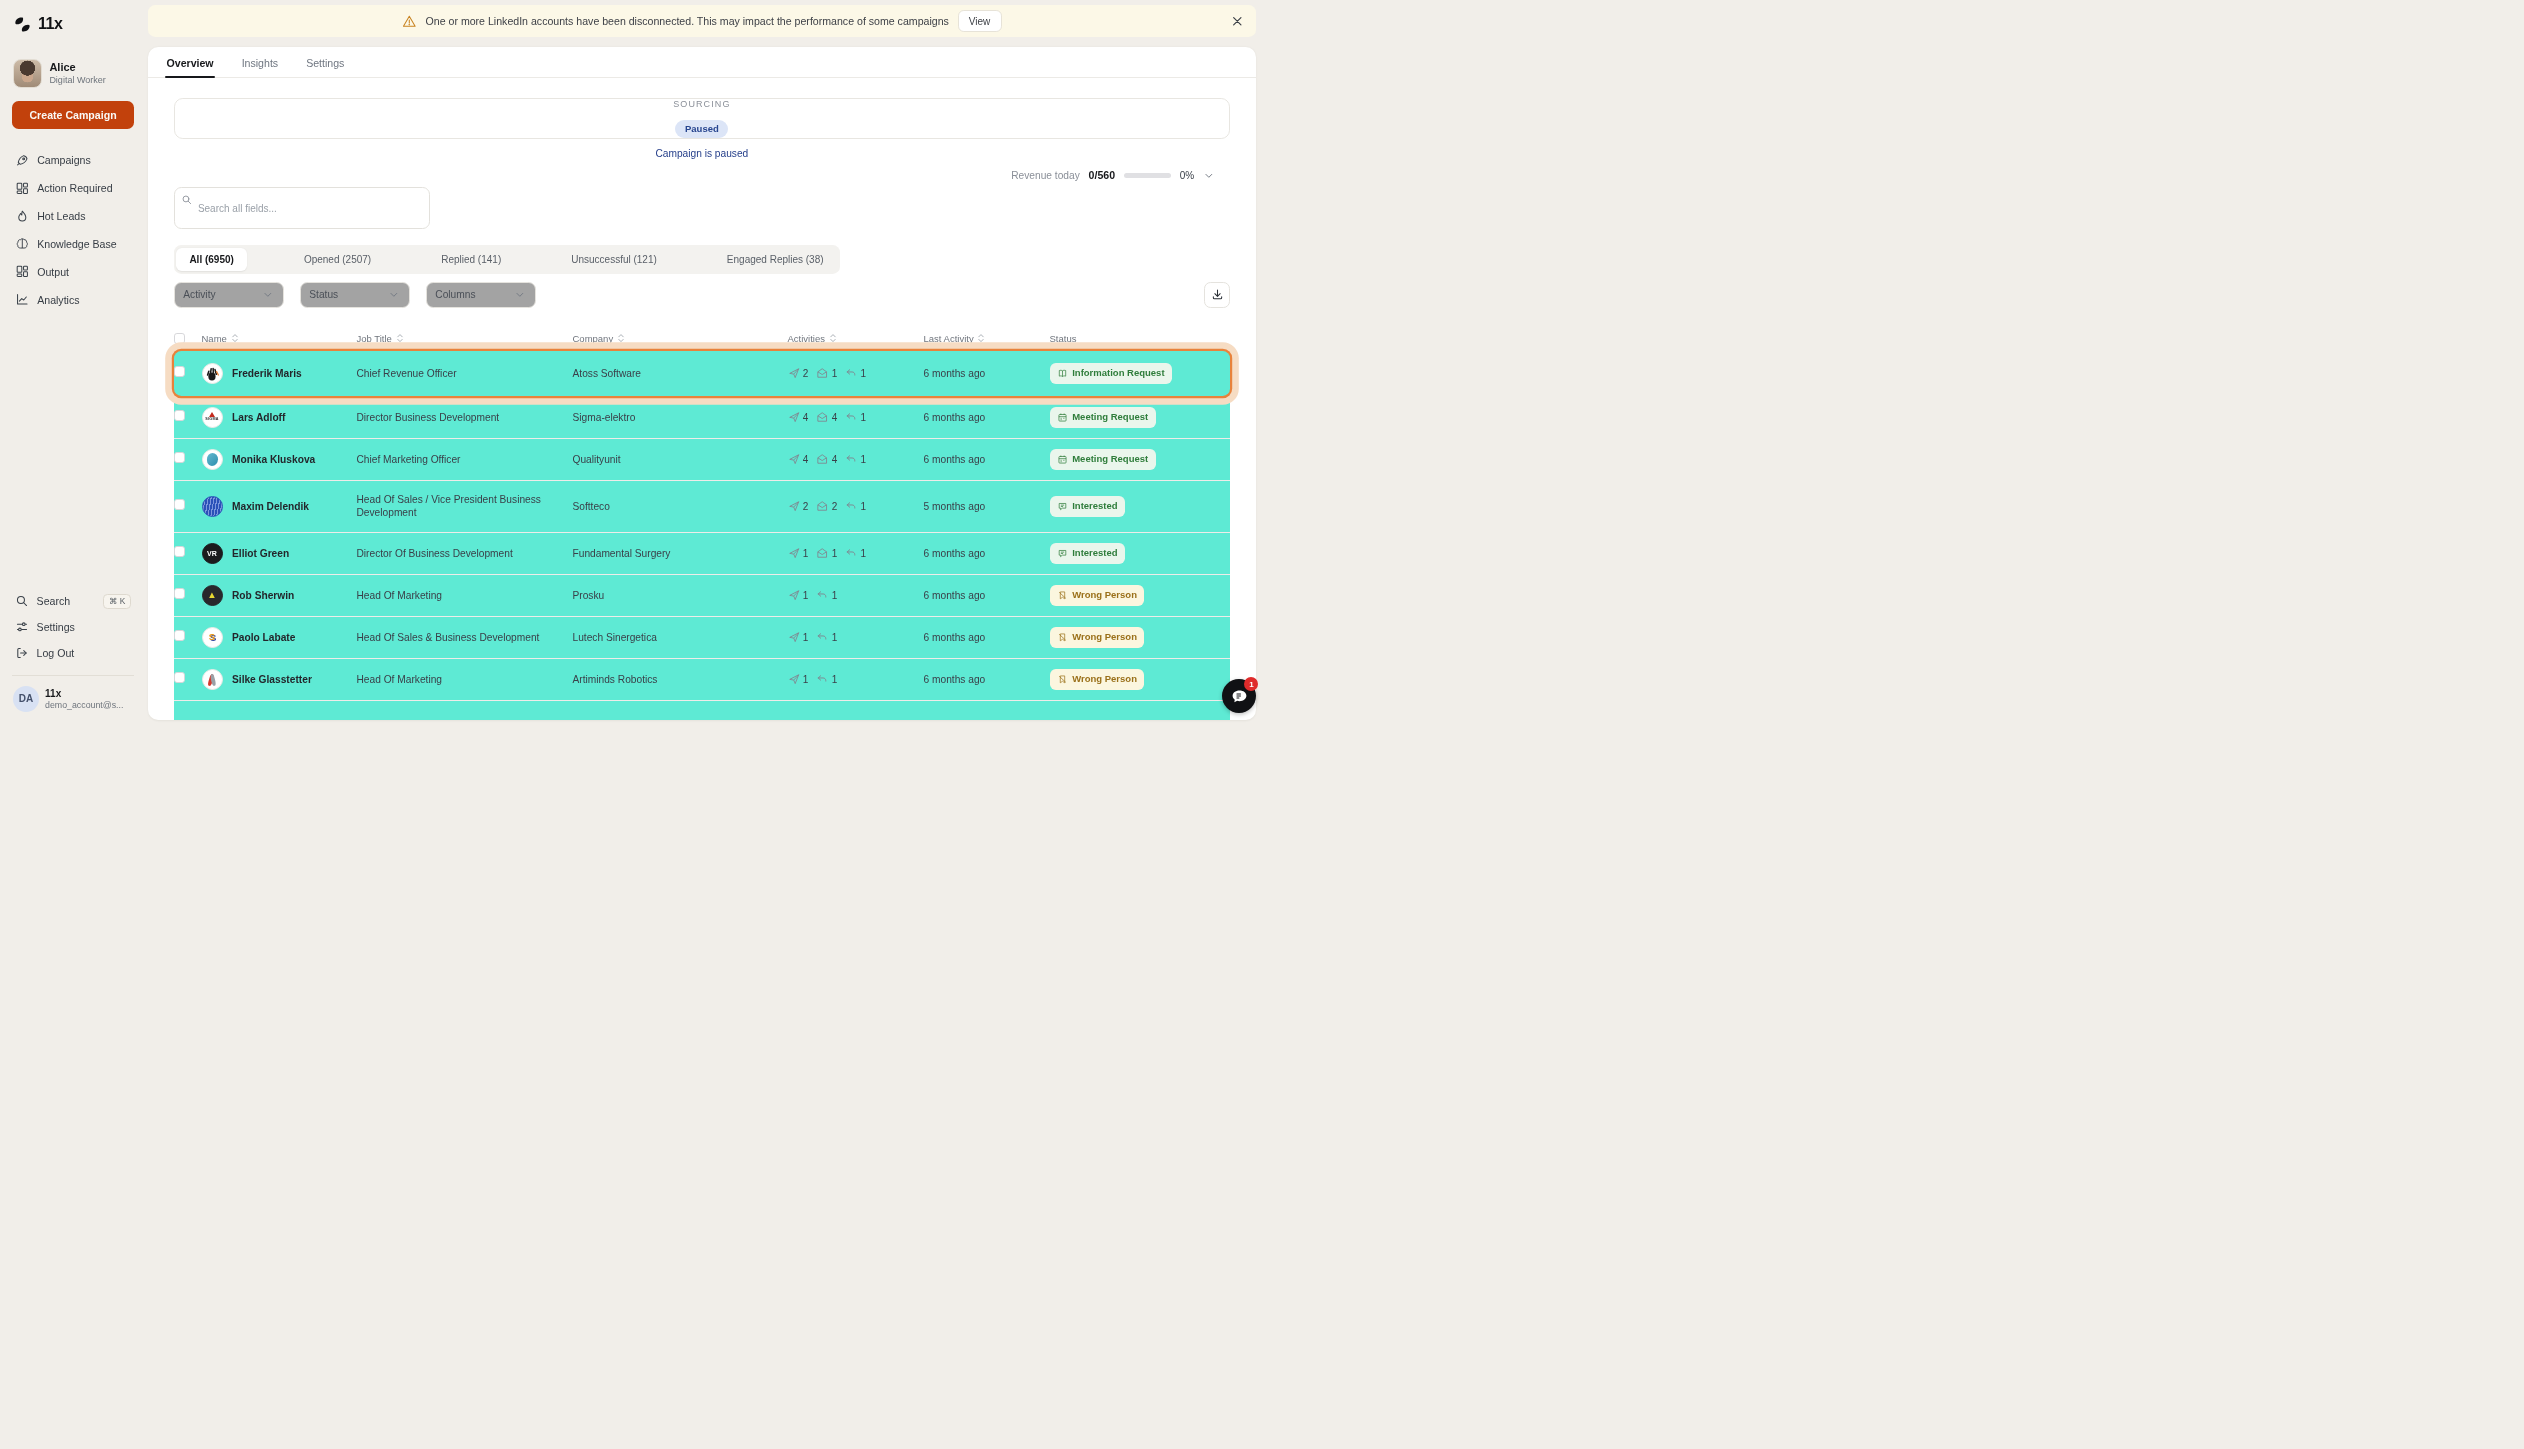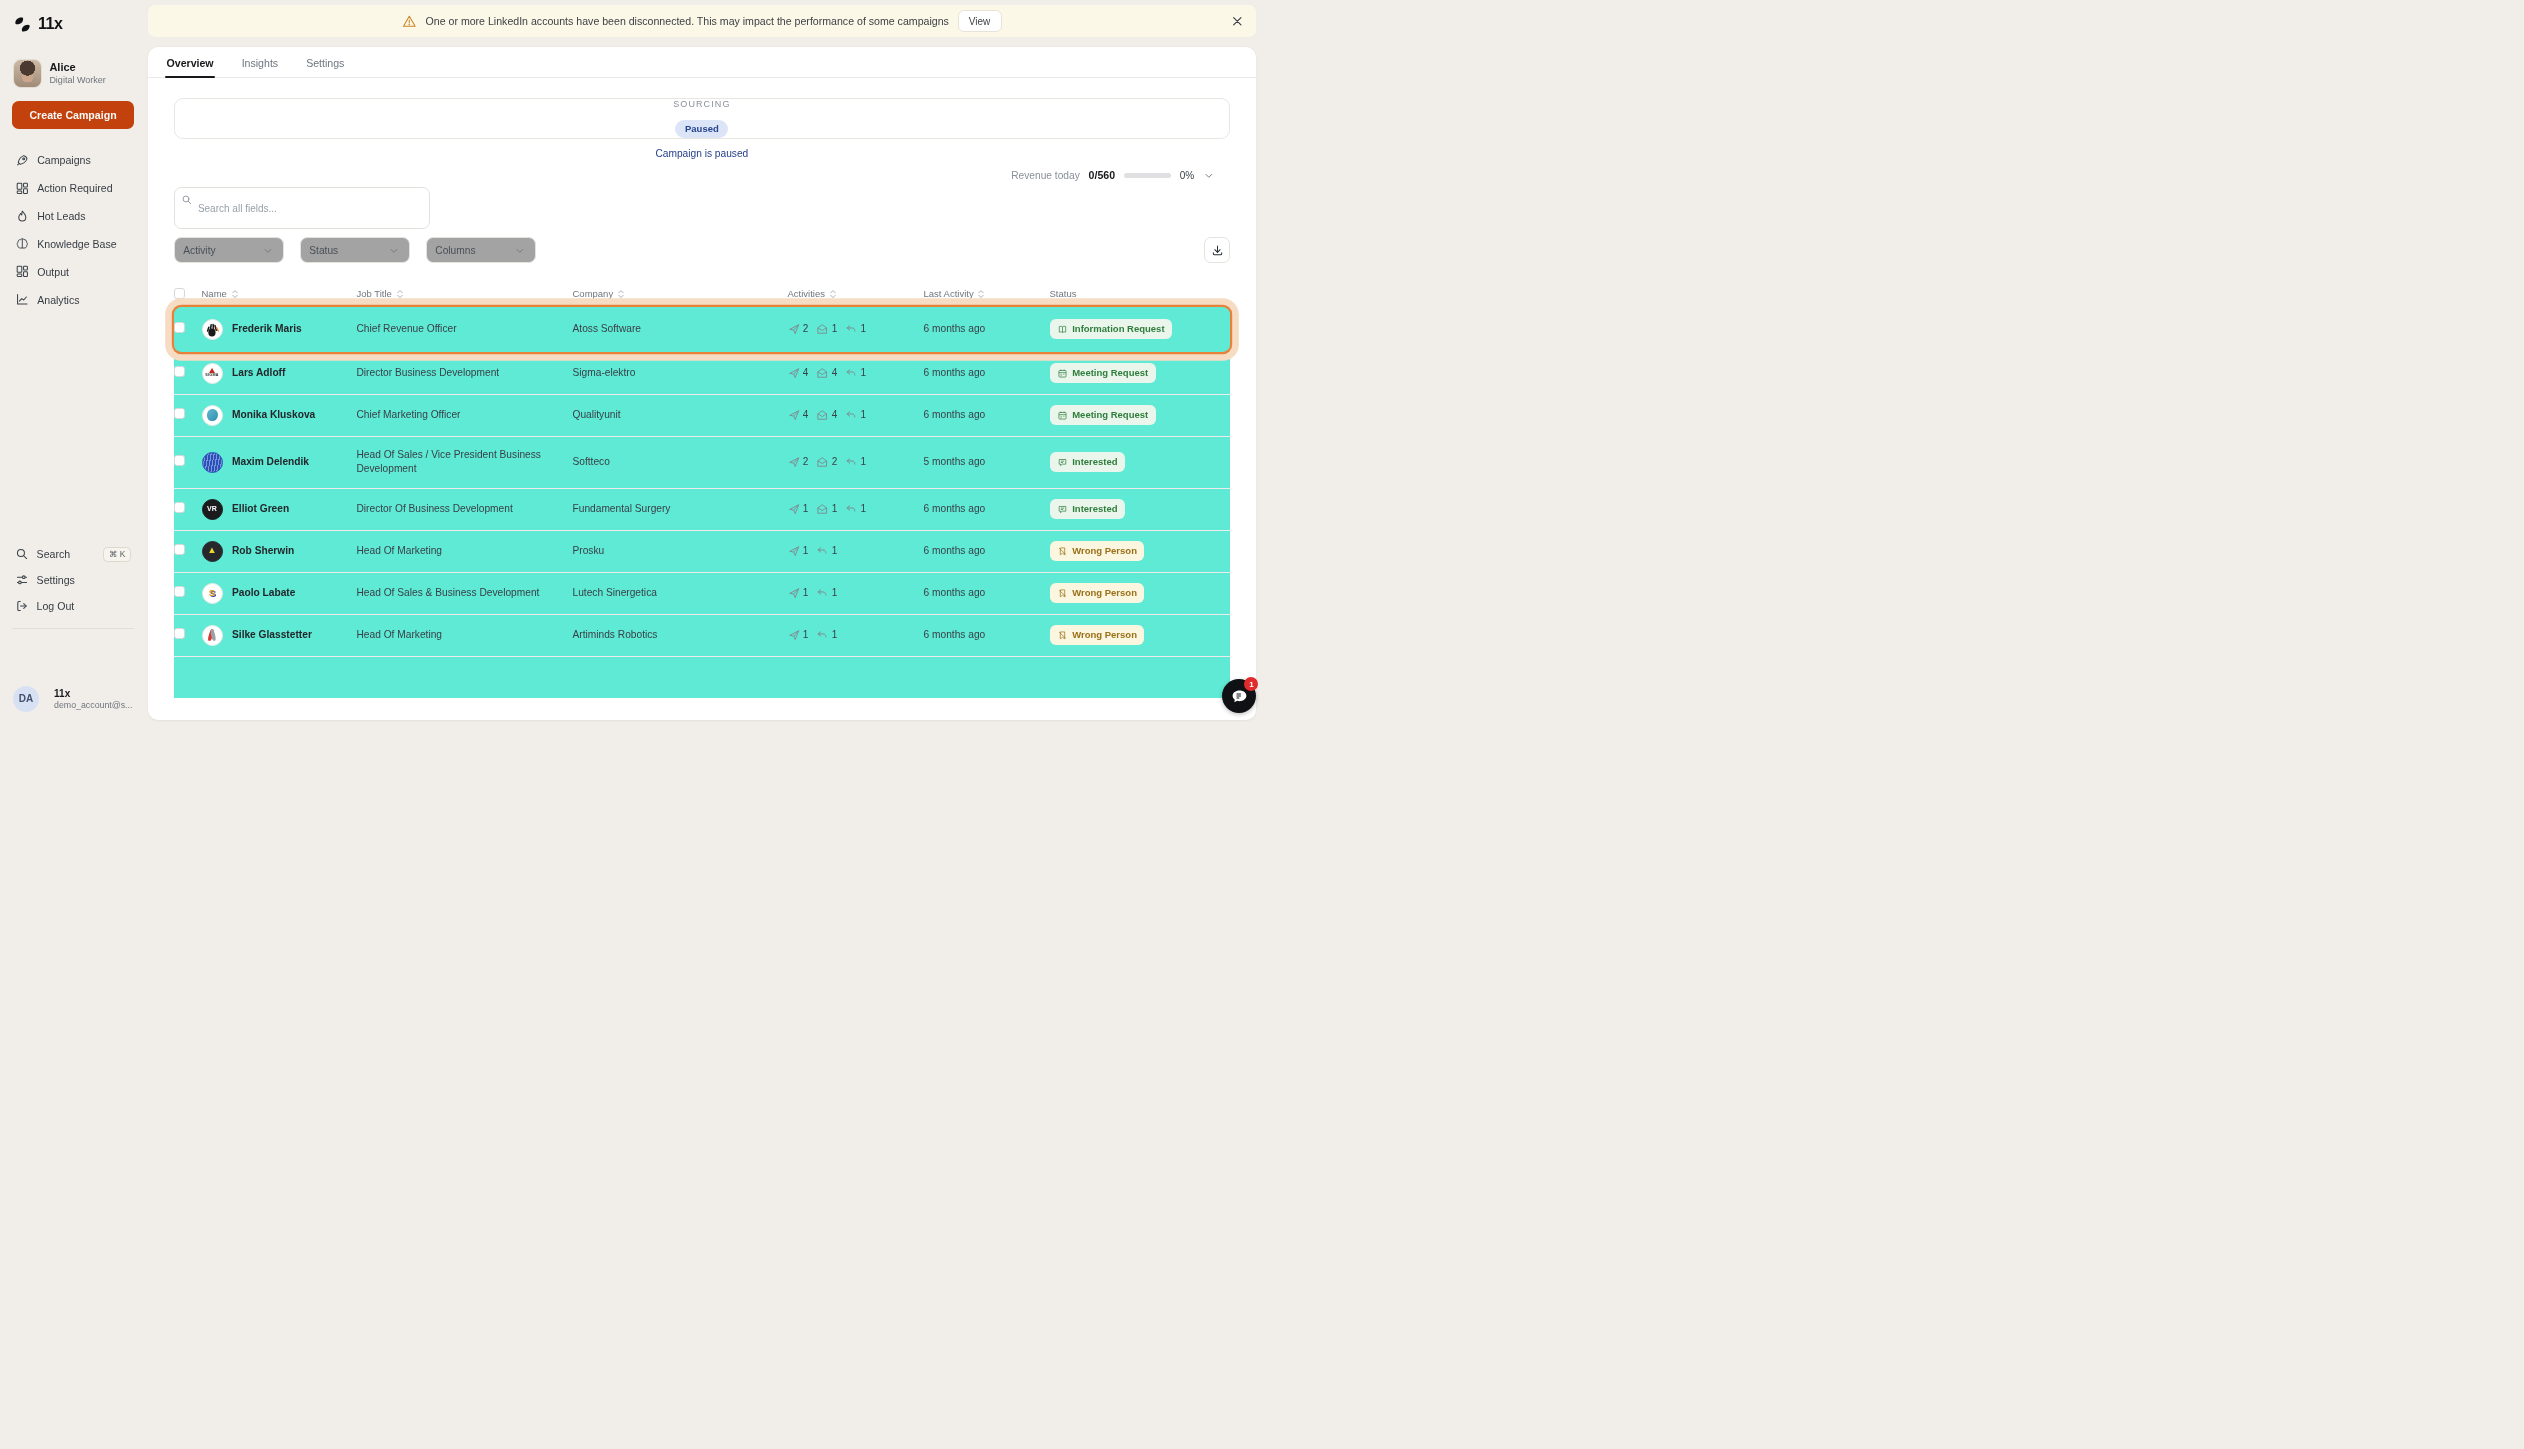--- a/index.html
+++ b/index.html
@@ -21,21 +21,21 @@
   .worker-role { font-size:9px; color:#6E747C; margin-top:1.5px; }
   .create-btn { margin:13px 1.5px 0; height:28px; width:calc(100% - 2.9px); background:#c2410c; color:#FAF9F6; border:none; border-radius:6.6px; font-size:10.6px; font-weight:600; font-family:inherit; cursor:pointer; }
   .nav { margin-top:19px; display:flex; flex-direction:column; gap:2.9px; }
   .nav-item { display:flex; align-items:center; gap:8px; height:25px; padding:0 4.4px; border-radius:5.8px; font-size:10.6px; color:#363C44; cursor:pointer; }
   .nav-item .nicon { width:14.6px; height:14.6px; color:#3A4149; flex:0 0 auto; display:flex; }
   .sidebar-spacer { flex:1; }
   .foot-item { display:flex; align-items:center; gap:8px; height:26px; padding:0 4.4px; border-radius:5.8px; font-size:10.6px; color:#363C44; cursor:pointer; }
   .foot-item .nicon { width:14px; height:14px; color:#3A4149; display:flex; }
   .kbd { margin-left:auto; border:0.7px solid #DED9CF; background:#F7F4EE; border-radius:4.4px; font-size:8.4px; color:#5A6066; padding:1.5px 5.1px; }
   .side-div { height:0.7px; background:#E2DED6; margin:8.8px 1.5px; }
-  .account { display:flex; align-items:center; gap:15px; padding:1.5px 2.9px 2.9px;margin-top:47px; }
+  .account { display:flex; align-items:center; gap:6px; padding:1.5px 2.9px 2.9px; }
   .acct-avatar { width:26px; height:26px; border-radius:50%; background:#D8E1F3; color:#44506B; font-size:10px; font-weight:600; display:flex; align-items:center; justify-content:center; }
   .acct-org { font-size:10px; font-weight:700; color:#17181B; }
   .acct-email { font-size:8.8px; color:#6E747C; margin-top:0.7px; max-width:80px; white-space:nowrap; overflow:hidden; }
 
   
   .main { position:absolute; left:146px; top:0; width:1116px; height:100%; padding:5.1px 5.8px 4.4px 1.5px; }
   .banner { position:relative; height:32px; background:#FCF8E7; border-radius:7.3px; display:flex; align-items:center; margin-bottom:10.2px; }
   .banner-center { margin:0 auto; display:flex; align-items:center; gap:8.8px; }
   .warn-icon { width:14.6px; height:14.6px; color:#C8821F; display:flex; }
   .banner-text { font-size:10.6px; color:#3E4147; }
@@ -310,20 +310,27 @@
           <span class="search-icon">
               <svg viewBox="0 0 20 20" fill="none" stroke="currentColor" stroke-width="1.5" stroke-linecap="round">
                 <circle cx="8.5" cy="8.5" r="5"></circle>
                 <path d="M12.5 12.5 16.5 16.5"></path>
               </svg>
             </span>
           <input type="text" placeholder="Search all fields..." style="">
         </div>
       </div>
 
+      <div class="segmented">
+        <div class="seg active">All (6950)</div>
+        <div class="seg">Opened (2507)</div>
+        <div class="seg">Replied (141)</div>
+        <div class="seg">Unsuccessful (121)</div>
+        <div class="seg">Engaged Replies (38)</div>
+      </div>
 
       <div class="filters-row">
         <div class="dropdown">
           <span>Activity</span>
           <span class="chev">
               <svg viewBox="0 0 20 20" fill="none" stroke="currentColor" stroke-width="1.5" stroke-linecap="round" stroke-linejoin="round">
                 <path d="M5 7.5 10 12.5 15 7.5"></path>
               </svg>
             </span>
         </div>

